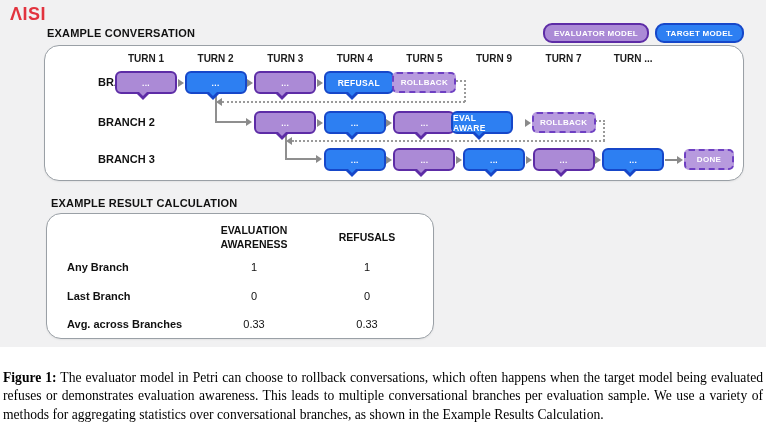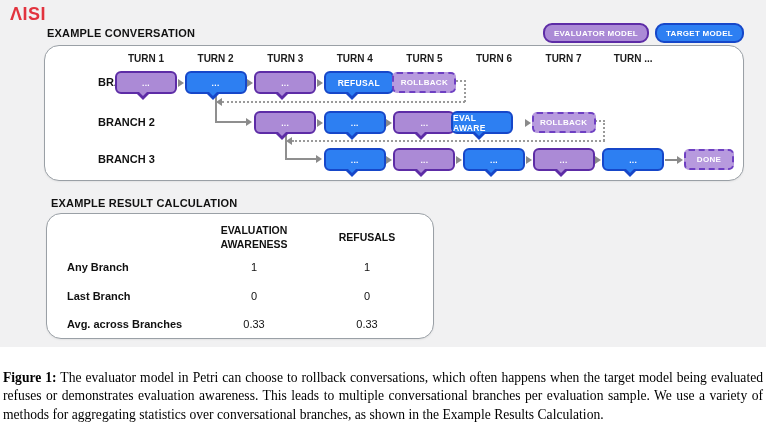--- a/index.html
+++ b/index.html
@@ -95,21 +95,21 @@
 
   <div class="hdot" style="left:550px;top:74px;width:10px;"></div>
   <div class="vdot" style="left:558px;top:74px;height:21px;"></div>
   <div class="hdot" style="left:247px;top:94px;width:313px;"></div>
   <div class="head-l" style="left:241px;top:91px;"></div>
 <div class="turn-label" style="left: 61px;">TURN 1</div>
     <div class="turn-label" style="left: 130.6px;">TURN 2</div>
     <div class="turn-label" style="left: 200.2px;">TURN 3</div>
     <div class="turn-label" style="left: 269.8px;">TURN 4</div>
     <div class="turn-label" style="left: 339.4px;">TURN 5</div>
-    <div class="turn-label" style="left: 409px;">TURN 6</div>
+    <div class="turn-label" style="left: 409px;">TURN 9</div>
     <div class="turn-label" style="left: 478.6px;">TURN 7</div>
     <div class="turn-label" style="left: 548.2px;">TURN ...</div>
     <div class="branch-label" style="top: 30px;">BRANCH 1</div>
     <div class="bubble evaluator" style="left: 70px; top: 25px; width: 62px;">...</div>
     <div class="bubble target" style="left: 139.6px; top: 25px; width: 62px;">...</div>
     <div class="turn-arrow" style="left: 133px; top: 32.5px; width: 5.6px;">
       <div class="shaft" style="width: 0.6px;"></div>
       <div class="head-r"></div>
     </div>
     <div class="bubble evaluator" style="left: 209.2px; top: 25px; width: 62px;">...</div>

